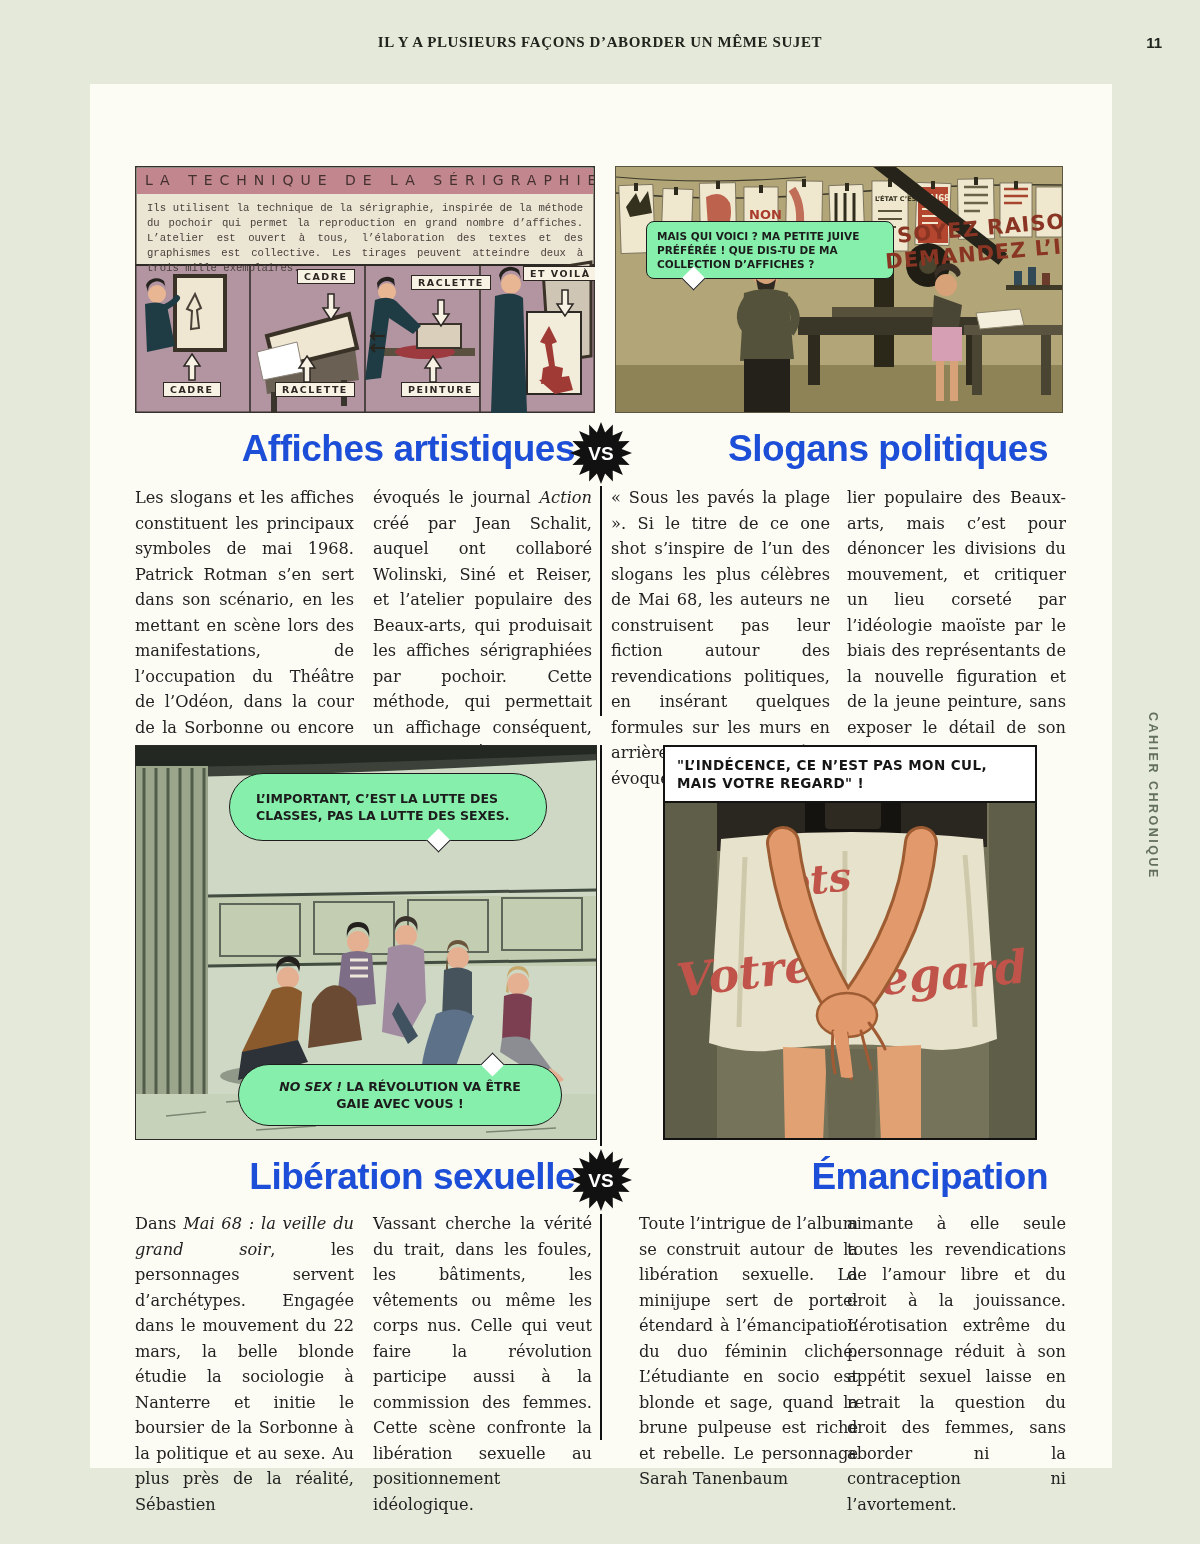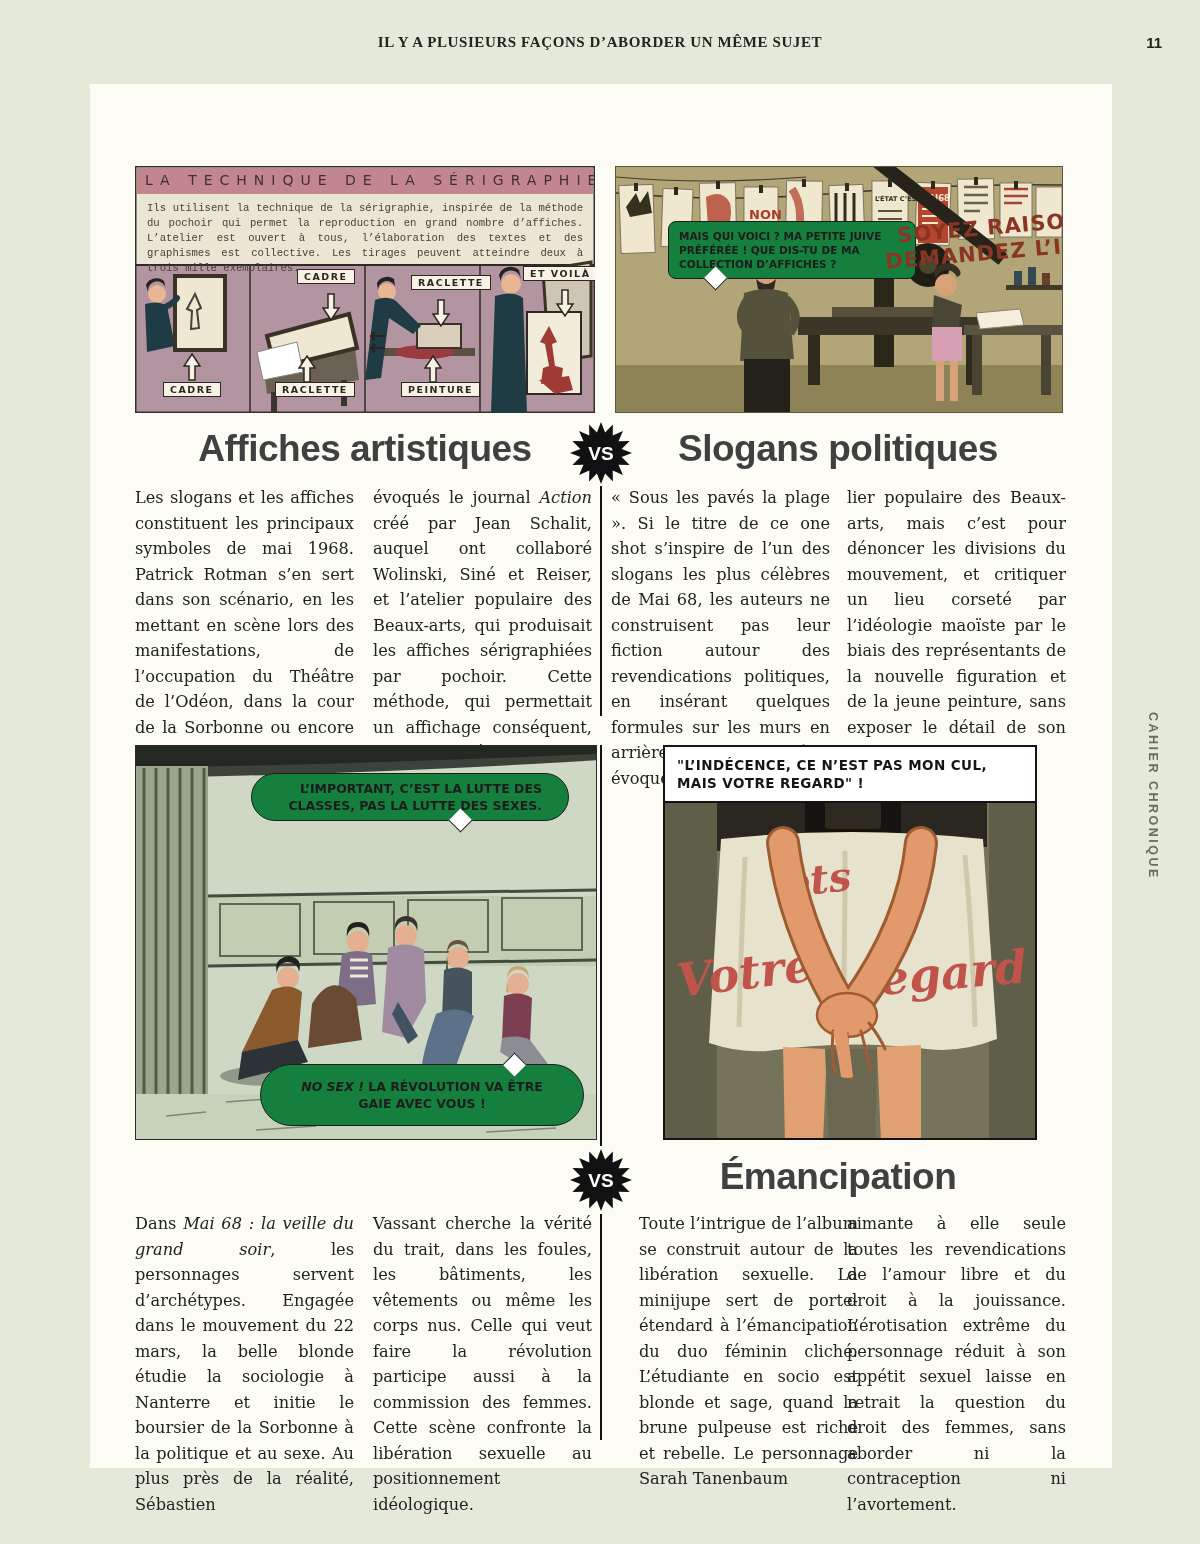--- a/index.html
+++ b/index.html
@@ -19,42 +19,42 @@
   
   .seri-title{position:absolute;left:10px;top:6px;width:440px;text-align:center;
     font-family:"DejaVu Sans",sans-serif;font-size:14px;font-weight:500;letter-spacing:7px;
     color:#43302f;white-space:nowrap;}
   .seri-caption{position:absolute;left:12px;top:35px;width:436px;text-align:justify;
     font-family:Liberation Mono, monospace;font-size:10.6px;line-height:15px;color:#4a413c;}
   .lbl{position:absolute;background:#f7f2e4;border:1.5px solid #2c2722;color:#2c2722;
     font-family:"DejaVu Sans",sans-serif;font-size:9.5px;font-weight:700;letter-spacing:1.5px;
     padding:1px 6px;white-space:nowrap;}
   
-  .bubble{position:absolute;background:#15803d;border:1.6px solid #1d1d1d;color:#1c1c1c;
-    font-family:"DejaVu Sans",sans-serif;font-weight:700;box-sizing:border-box;margin-left:22px;}
+  .bubble{position:absolute;background:#86efac;border:1.6px solid #1d1d1d;color:#1c1c1c;
+    font-family:"DejaVu Sans",sans-serif;font-weight:700;box-sizing:border-box;}
   .bubble:after{content:"";position:absolute;width:16px;height:16px;background:#fff;transform:rotate(45deg);}
   .bub-atelier{left:30px;top:54px;width:248px;border-radius:8px;padding:7px 10px;
     font-size:10.5px;line-height:14px;}
   .bub-atelier:after{left:38px;bottom:-9px;border-right:1.6px solid #1d1d1d;border-bottom:1.6px solid #1d1d1d;}
-  .bub-classes{left:93px;top:27px;width:318px;border-radius:46px;padding:6px 26px;
-    font-size:12.5px;line-height:17px;text-align:right;}
+  .bub-classes{left:93px;top:27px;width:318px;border-radius:46px;padding:16px 26px;
+    font-size:12.5px;line-height:17px;text-align:left;}
   .bub-classes:after{left:200px;bottom:-9px;border-right:1.6px solid #1d1d1d;border-bottom:1.6px solid #1d1d1d;}
   .bub-nosex{left:102px;top:318px;width:324px;border-radius:40px;padding:13px 22px;
     font-size:12.5px;line-height:17px;text-align:center;}
   .bub-nosex:after{right:60px;top:-9px;border-left:1.6px solid #1d1d1d;border-top:1.6px solid #1d1d1d;}
   .cap-indecence{position:absolute;left:0;top:0;width:100%;box-sizing:border-box;background:#fff;
     border-bottom:2px solid #131313;padding:9px 12px;color:#161616;
     font-family:"DejaVu Sans",sans-serif;font-weight:700;font-size:13.5px;line-height:18px;letter-spacing:.4px;}
   .wall-text{position:absolute;left:282px;top:48px;width:200px;transform:rotate(-5deg);
     color:#8a3423;font-family:"DejaVu Sans",sans-serif;font-weight:800;font-size:21px;
     line-height:25px;letter-spacing:1px;white-space:nowrap;}
   .wall-text .l2{margin-left:-14px;display:block;}
   
-  .headline{position:absolute;width:420px;text-align:center;font-weight:800;font-size:37px;
-    letter-spacing:-.5px;color:#404040;font-family:"Liberation Sans",sans-serif;}
+  .headline{position:absolute;width:420px;text-align:right;font-weight:800;font-size:37px;
+    letter-spacing:-.5px;color:#1d4ed8;font-family:"Liberation Sans",sans-serif;}
   .vs-star{position:absolute;width:64px;height:64px;}
   .divider{position:absolute;left:510px;width:2px;background:#111;}
   
   .col{position:absolute;width:219px;margin:0;text-align:justify;color:#222;
     font-family:"DejaVu Serif","Liberation Serif",serif;font-size:16.2px;line-height:25.5px;
     hyphens:auto;}
   .col em{font-style:italic;margin-top:20px;}
 </style>
 </head>
 <body>
@@ -339,20 +339,21 @@
           <path d="M182 286 q0 28 4 46"></path>
           <path d="M196 284 q6 24 10 38"></path>
           <path d="M204 276 q12 16 16 26"></path>
         </g>
         <path d="M168 284 q6 30 8 46 q8 2 12 0 q-2 -20 -6 -46 Z" fill="#e2996b"></path>
       </svg>
       <div class="cap-indecence">"L’INDÉCENCE, CE N’EST PAS MON CUL, MAIS VOTRE REGARD" !</div>
     </div>
 
     <div class="divider" style="top:661px;height:401px;"></div>
+    <div class="headline" style="left:65px;top:1072px;">Libération sexuelle</div>
     <div class="headline" style="left:538px;top:1072px;">Émancipation</div>
     <div class="vs-star" style="left:479px;top:1064px;">
       <svg width="64" height="64" viewBox="0 0 64 64">
         <polygon fill="#111" points="32,1 36.1,11.4 43.9,3.4 43.7,14.5 53.9,10.1 49.5,20.3 60.6,20.1 52.6,27.9 63,32 52.6,36.1 60.6,43.9 49.5,43.7 53.9,53.9 43.7,49.5 43.9,60.6 36.1,52.6 32,63 27.9,52.6 20.1,60.6 20.3,49.5 10.1,53.9 14.5,43.7 3.4,43.9 11.4,36.1 1,32 11.4,27.9 3.4,20.1 14.5,20.3 10.1,10.1 20.3,14.5 20.1,3.4 27.9,11.4"></polygon>
         <text x="32" y="39" text-anchor="middle" font-family="Liberation Sans" font-size="19" font-weight="800" fill="#fff">VS</text>
       </svg>
     </div>
     <div class="divider" style="top:1130px;height:226px;"></div>
 
     <p class="col" style="left:45px;top:1127px;"><span>Dans </span><em>Mai 68 : la veille du grand soir</em><span>, les personnages servent d’archétypes. Engagée dans le mouvement du 22 mars, la belle blonde étudie la sociologie à Nanterre et initie le boursier de la Sorbonne à la politique et au sexe. Au plus près de la réalité, Sébastien</span></p>

